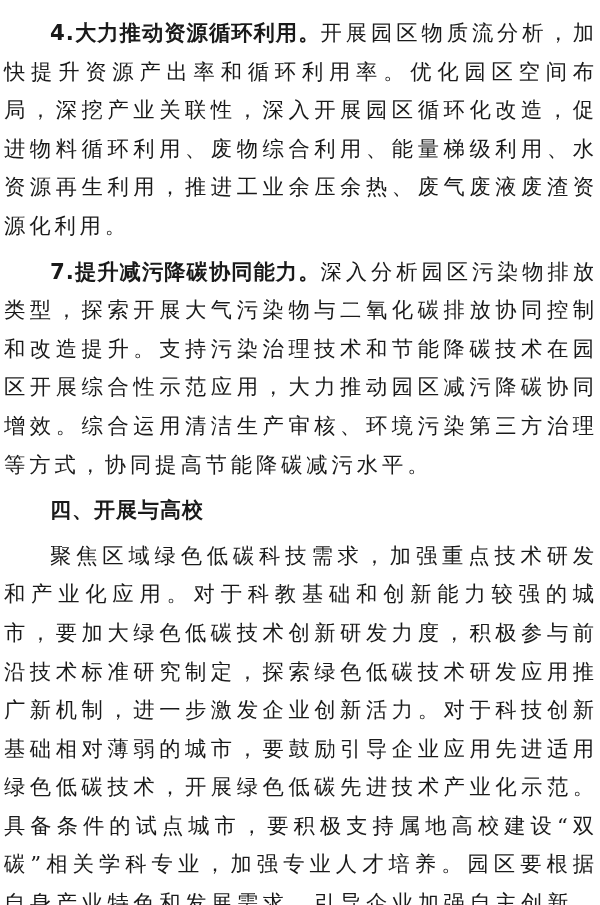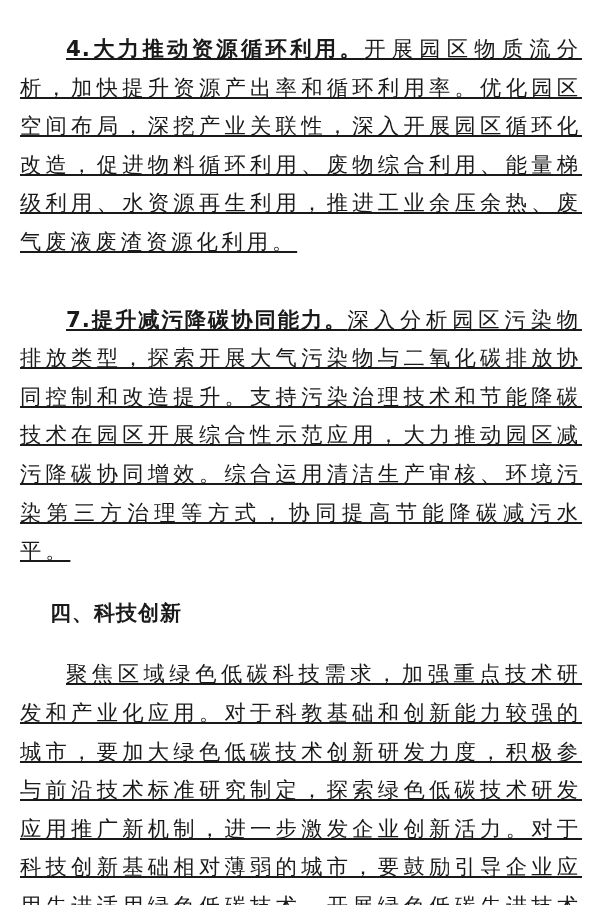--- a/index.html
+++ b/index.html
@@ -1,30 +1,30 @@
 <!DOCTYPE html>
 <html><head>
 <meta charset="utf-8">
 <style>
   html, body { margin:0; padding:0; background:#ffffff; }
   body { width:600px; height:905px; overflow:hidden; position:relative;
          font-family:"DejaVu Serif","Liberation Serif",serif; color:#1a1a1a; }
   .page { position:absolute; left:4px; top:14px; width:594px; }
-  .para { margin:16px; font-size:21.3px; line-height:38.6px; letter-spacing:3.9px;
-          text-indent:46px; text-align:justify; text-align-last:left;text-decoration:underline; }
+  .para { margin:0; font-size:21.3px; line-height:38.6px; letter-spacing:3.9px;
+          text-indent:46px; text-align:justify; text-align-last:left; }
   .lead { font-family:"DejaVu Sans","Liberation Sans",sans-serif; font-weight:bold; letter-spacing:1px; }
   .h { margin:0; font-family:"DejaVu Sans","Liberation Sans",sans-serif; font-weight:bold;
        font-size:21px; line-height:38.6px; padding-left:46px; letter-spacing:1px; }
   .gap { height:7px; }
 </style>
 </head>
 <body>
 
 <div class="page">
   <p class="para"><span class="lead">4.大力推动资源循环利用。</span><span>开展园区物质流分析，加快提升资源产出率和循环利用率。优化园区空间布局，深挖产业关联性，深入开展园区循环化改造，促进物料循环利用、废物综合利用、能量梯级利用、水资源再生利用，推进工业余压余热、废气废液废渣资源化利用。</span></p>
   <div class="gap"></div>
   <p class="para"><span class="lead">7.提升减污降碳协同能力。</span><span>深入分析园区污染物排放类型，探索开展大气污染物与二氧化碳排放协同控制和改造提升。支持污染治理技术和节能降碳技术在园区开展综合性示范应用，大力推动园区减污降碳协同增效。综合运用清洁生产审核、环境污染第三方治理等方式，协同提高节能降碳减污水平。</span></p>
   <div class="gap"></div>
-  <h2 class="h">四、科技创新</h2>
+  <h2 class="h">四、开展与高校</h2>
   <div class="gap"></div>
   <p class="para">聚焦区域绿色低碳科技需求，加强重点技术研发和产业化应用。对于科教基础和创新能力较强的城市，要加大绿色低碳技术创新研发力度，积极参与前沿技术标准研究制定，探索绿色低碳技术研发应用推广新机制，进一步激发企业创新活力。对于科技创新基础相对薄弱的城市，要鼓励引导企业应用先进适用绿色低碳技术，开展绿色低碳先进技术产业化示范。具备条件的试点城市，要积极支持属地高校建设“双碳”相关学科专业，加强专业人才培养。园区要根据自身产业特色和发展需求，引导企业加强自主创新，开展与高校、科研院所的联合创新，支持企业开展绿色低碳先进技术工程示范和产业应用。</p>
 
 </div>
 
 </body></html>

